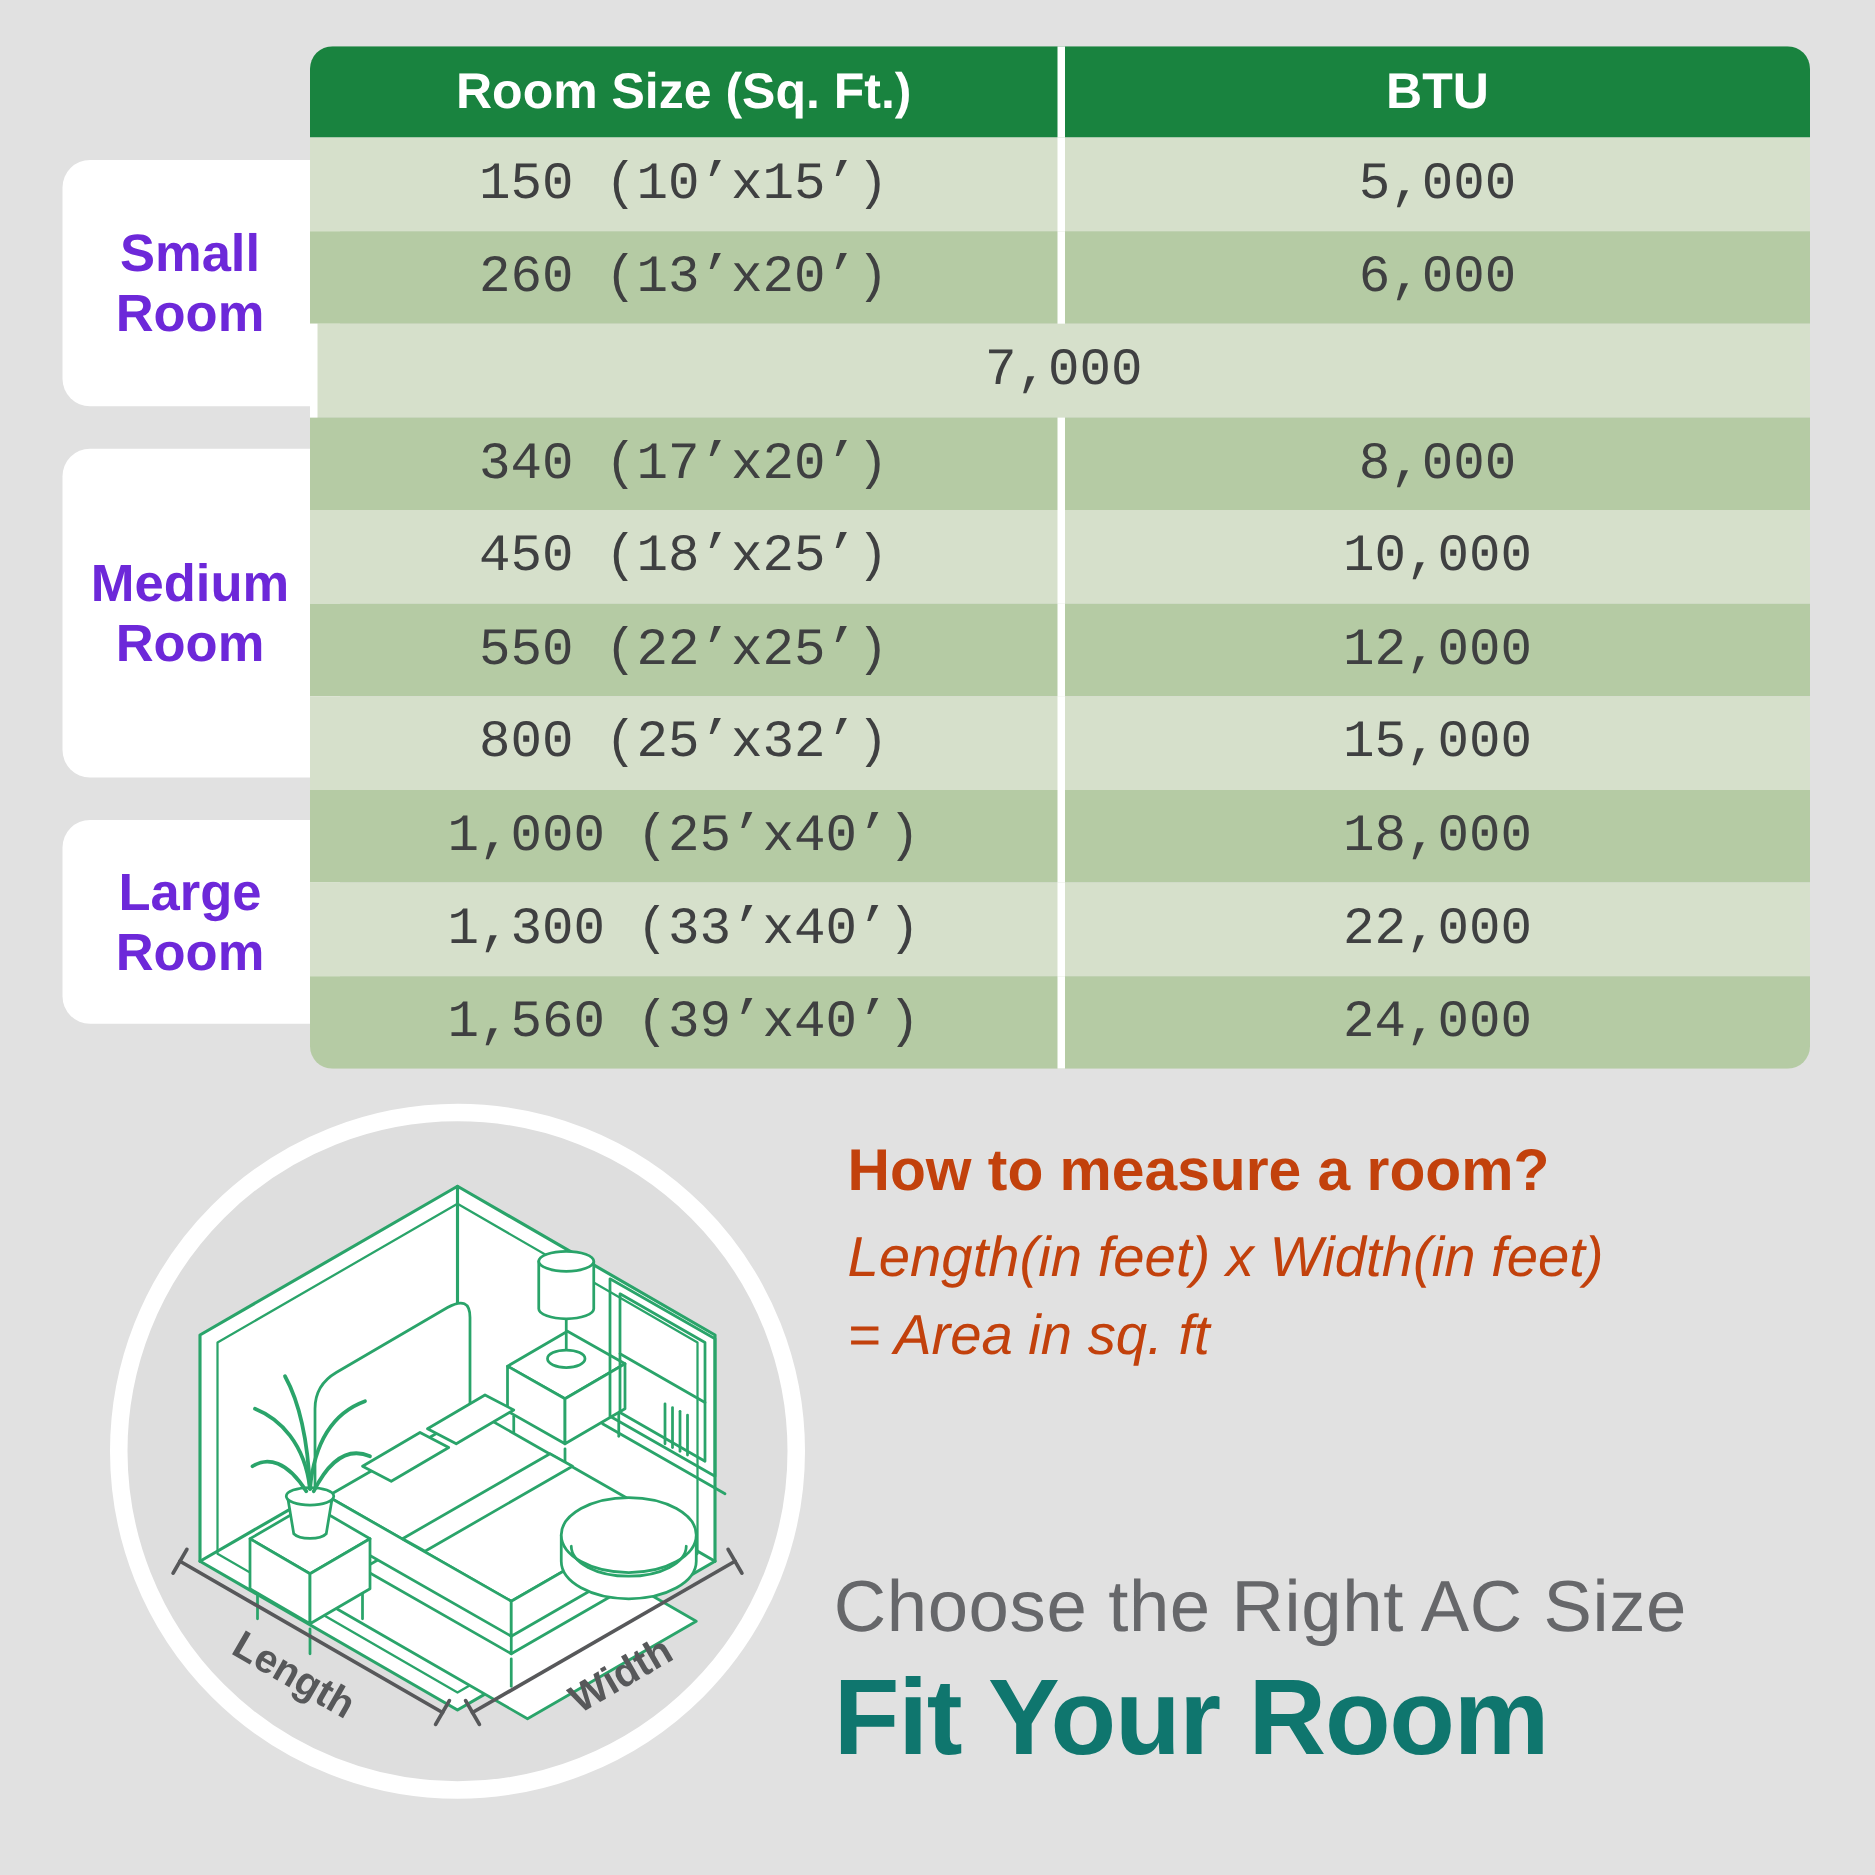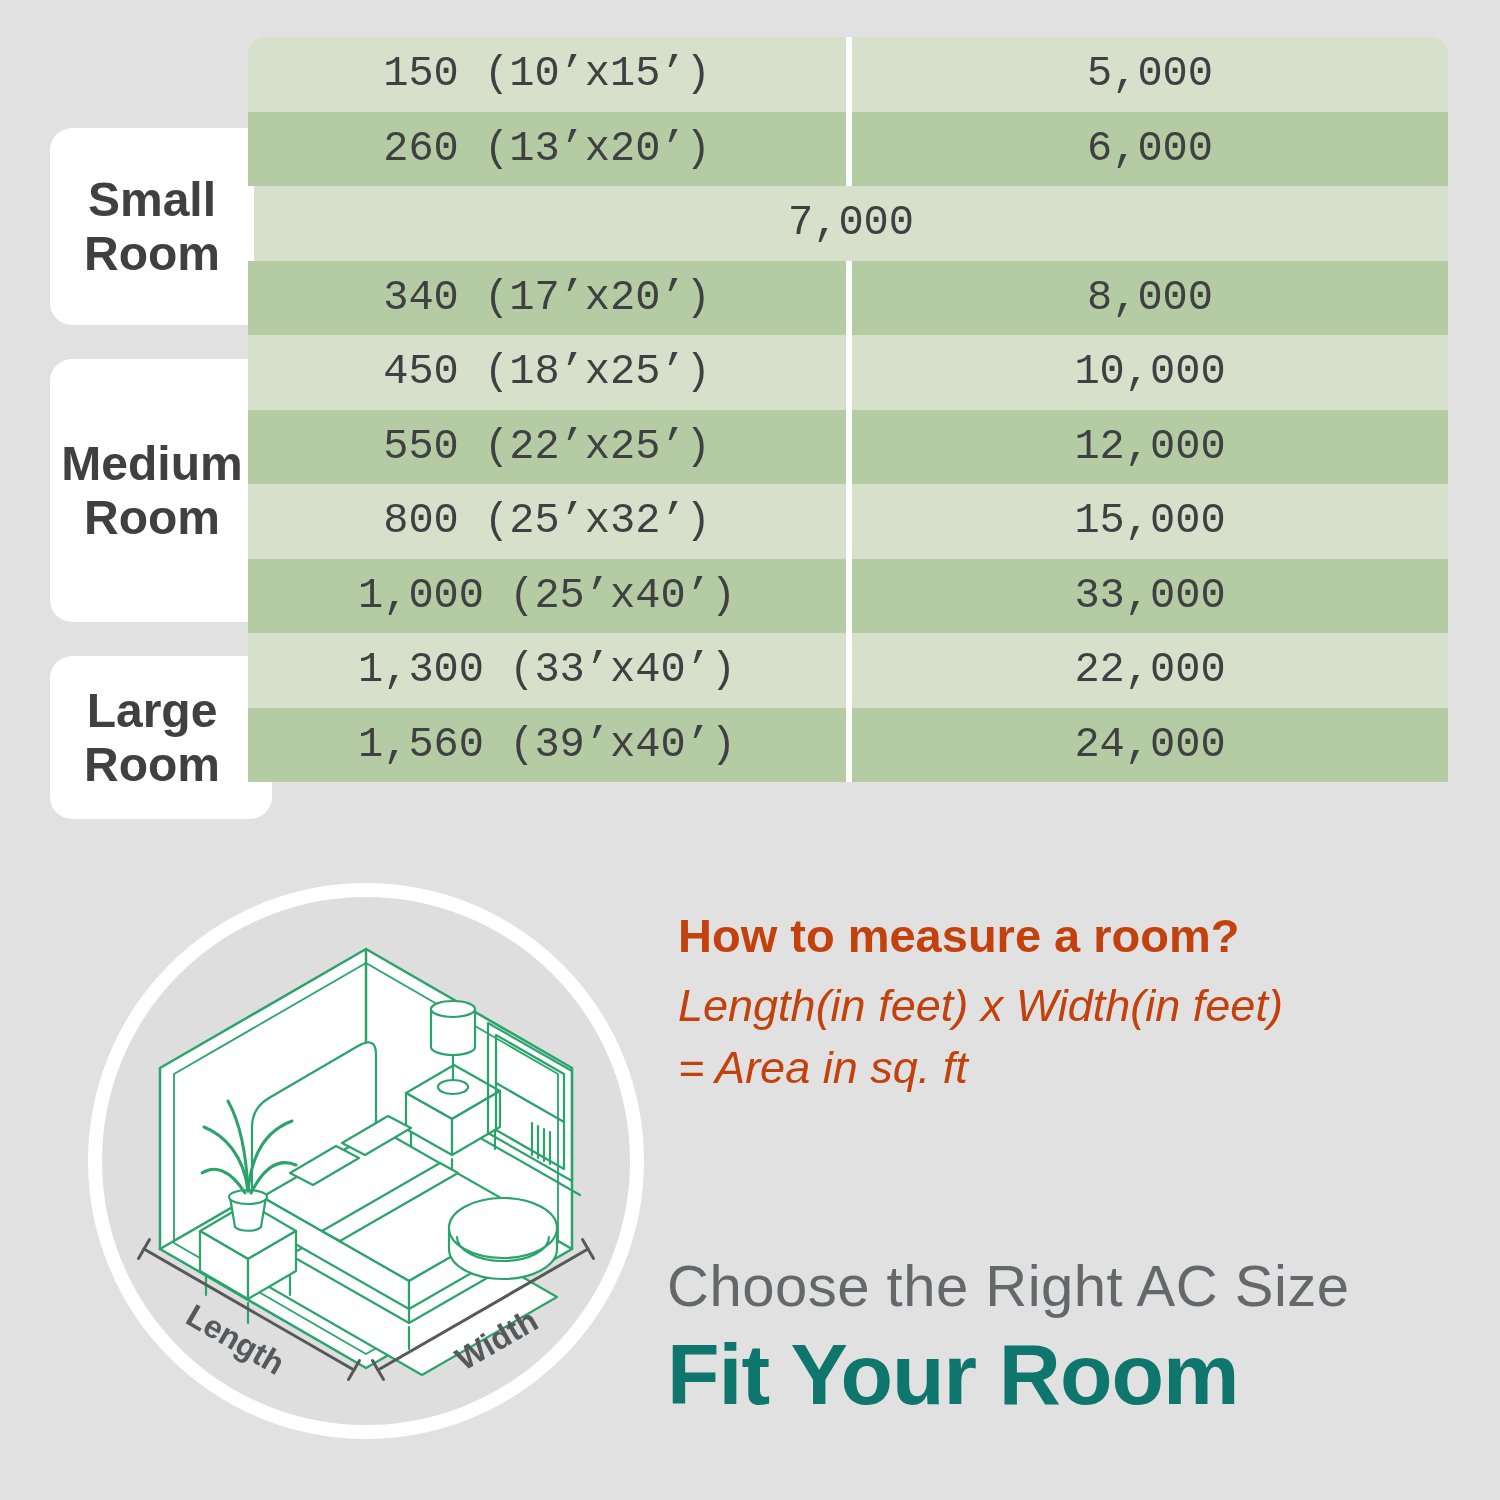--- a/index.html
+++ b/index.html
@@ -10,21 +10,21 @@
   }
   
   .room-card{
     position:absolute; left:50px; width:222px; background:#ffffff;
     border-radius:22px; display:flex; align-items:center; justify-content:center;
   }
   #card-small{ top:128px; height:197px; }
   #card-medium{ top:359px; height:263px; }
   #card-large{ top:656px; height:163px; }
   .card-label{
-    text-align:center; color:#404040; font-weight:bold; font-size:48px;
+    text-align:center; color:#6d28d9; font-weight:bold; font-size:42px;
     line-height:1.12; width:200px; margin-right:18px;
   }
   
   .btu-table{
     position:absolute; left:248px; top:37px; width:1200px; height:818px;
     border-radius:18px; overflow:hidden;
   }
   .thead{ display:flex; height:73px; background:#19833f; }
   .th{ color:#ffffff; font-weight:bold; font-size:40px;
        display:flex; align-items:center; justify-content:center; }
@@ -73,20 +73,25 @@
     </div>
   </div>
   <div class="room-card" id="card-large">
     <div class="card-label">
       <div>Large</div>
       <div>Room</div>
     </div>
   </div>
 
   <div class="btu-table">
+    <div class="thead">
+      <div class="th c1">Room Size (Sq. Ft.)</div>
+      <div class="vdiv"></div>
+      <div class="th c2">BTU</div>
+    </div>
     <div id="tbody">
         <div class="trow light">
           <div class="td c1">150 (10’x15’)</div>
           <div class="vdiv"></div>
           <div class="td c2">5,000</div>
         </div>
         <div class="trow dark">
           <div class="td c1">260 (13’x20’)</div>
           <div class="vdiv"></div>
           <div class="td c2">6,000</div>
@@ -111,21 +116,21 @@
           <div class="td c2">12,000</div>
         </div>
         <div class="trow light">
           <div class="td c1">800 (25’x32’)</div>
           <div class="vdiv"></div>
           <div class="td c2">15,000</div>
         </div>
         <div class="trow dark">
           <div class="td c1">1,000 (25’x40’)</div>
           <div class="vdiv"></div>
-          <div class="td c2">33,000</div>
+          <div class="td c2">18,000</div>
         </div>
         <div class="trow light">
           <div class="td c1">1,300 (33’x40’)</div>
           <div class="vdiv"></div>
           <div class="td c2">22,000</div>
         </div>
         <div class="trow dark">
           <div class="td c1">1,560 (39’x40’)</div>
           <div class="vdiv"></div>
           <div class="td c2">24,000</div>

